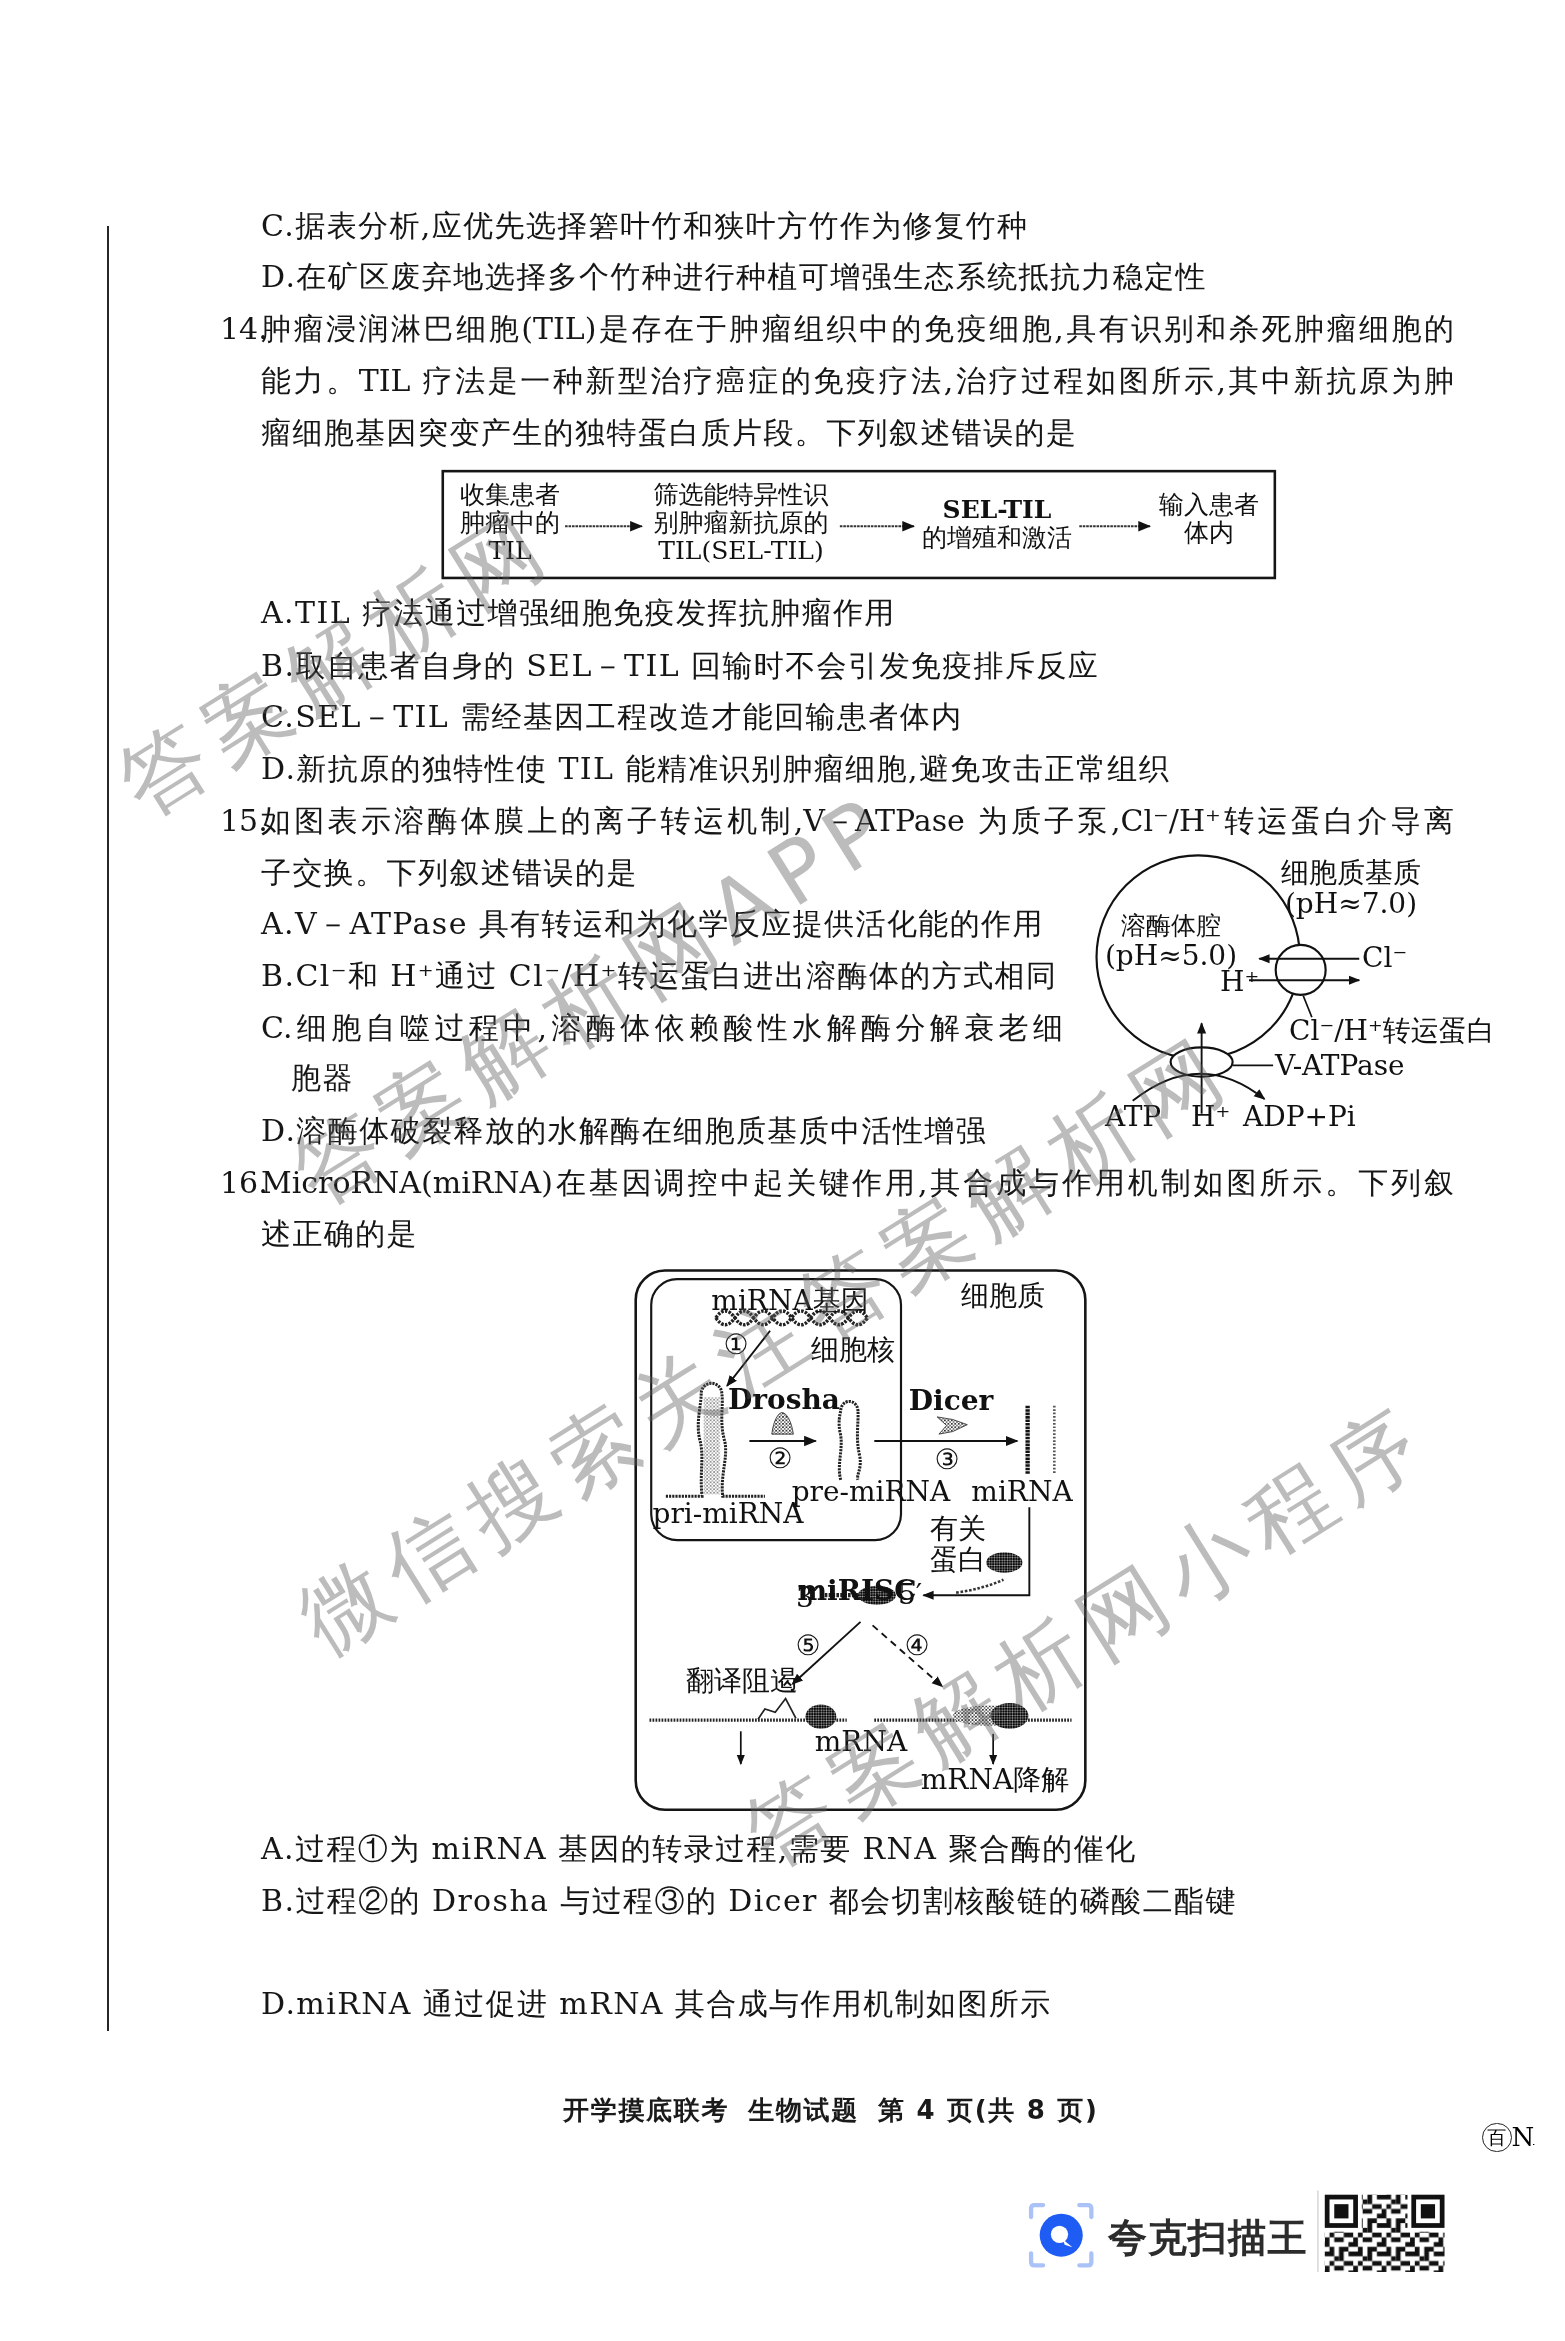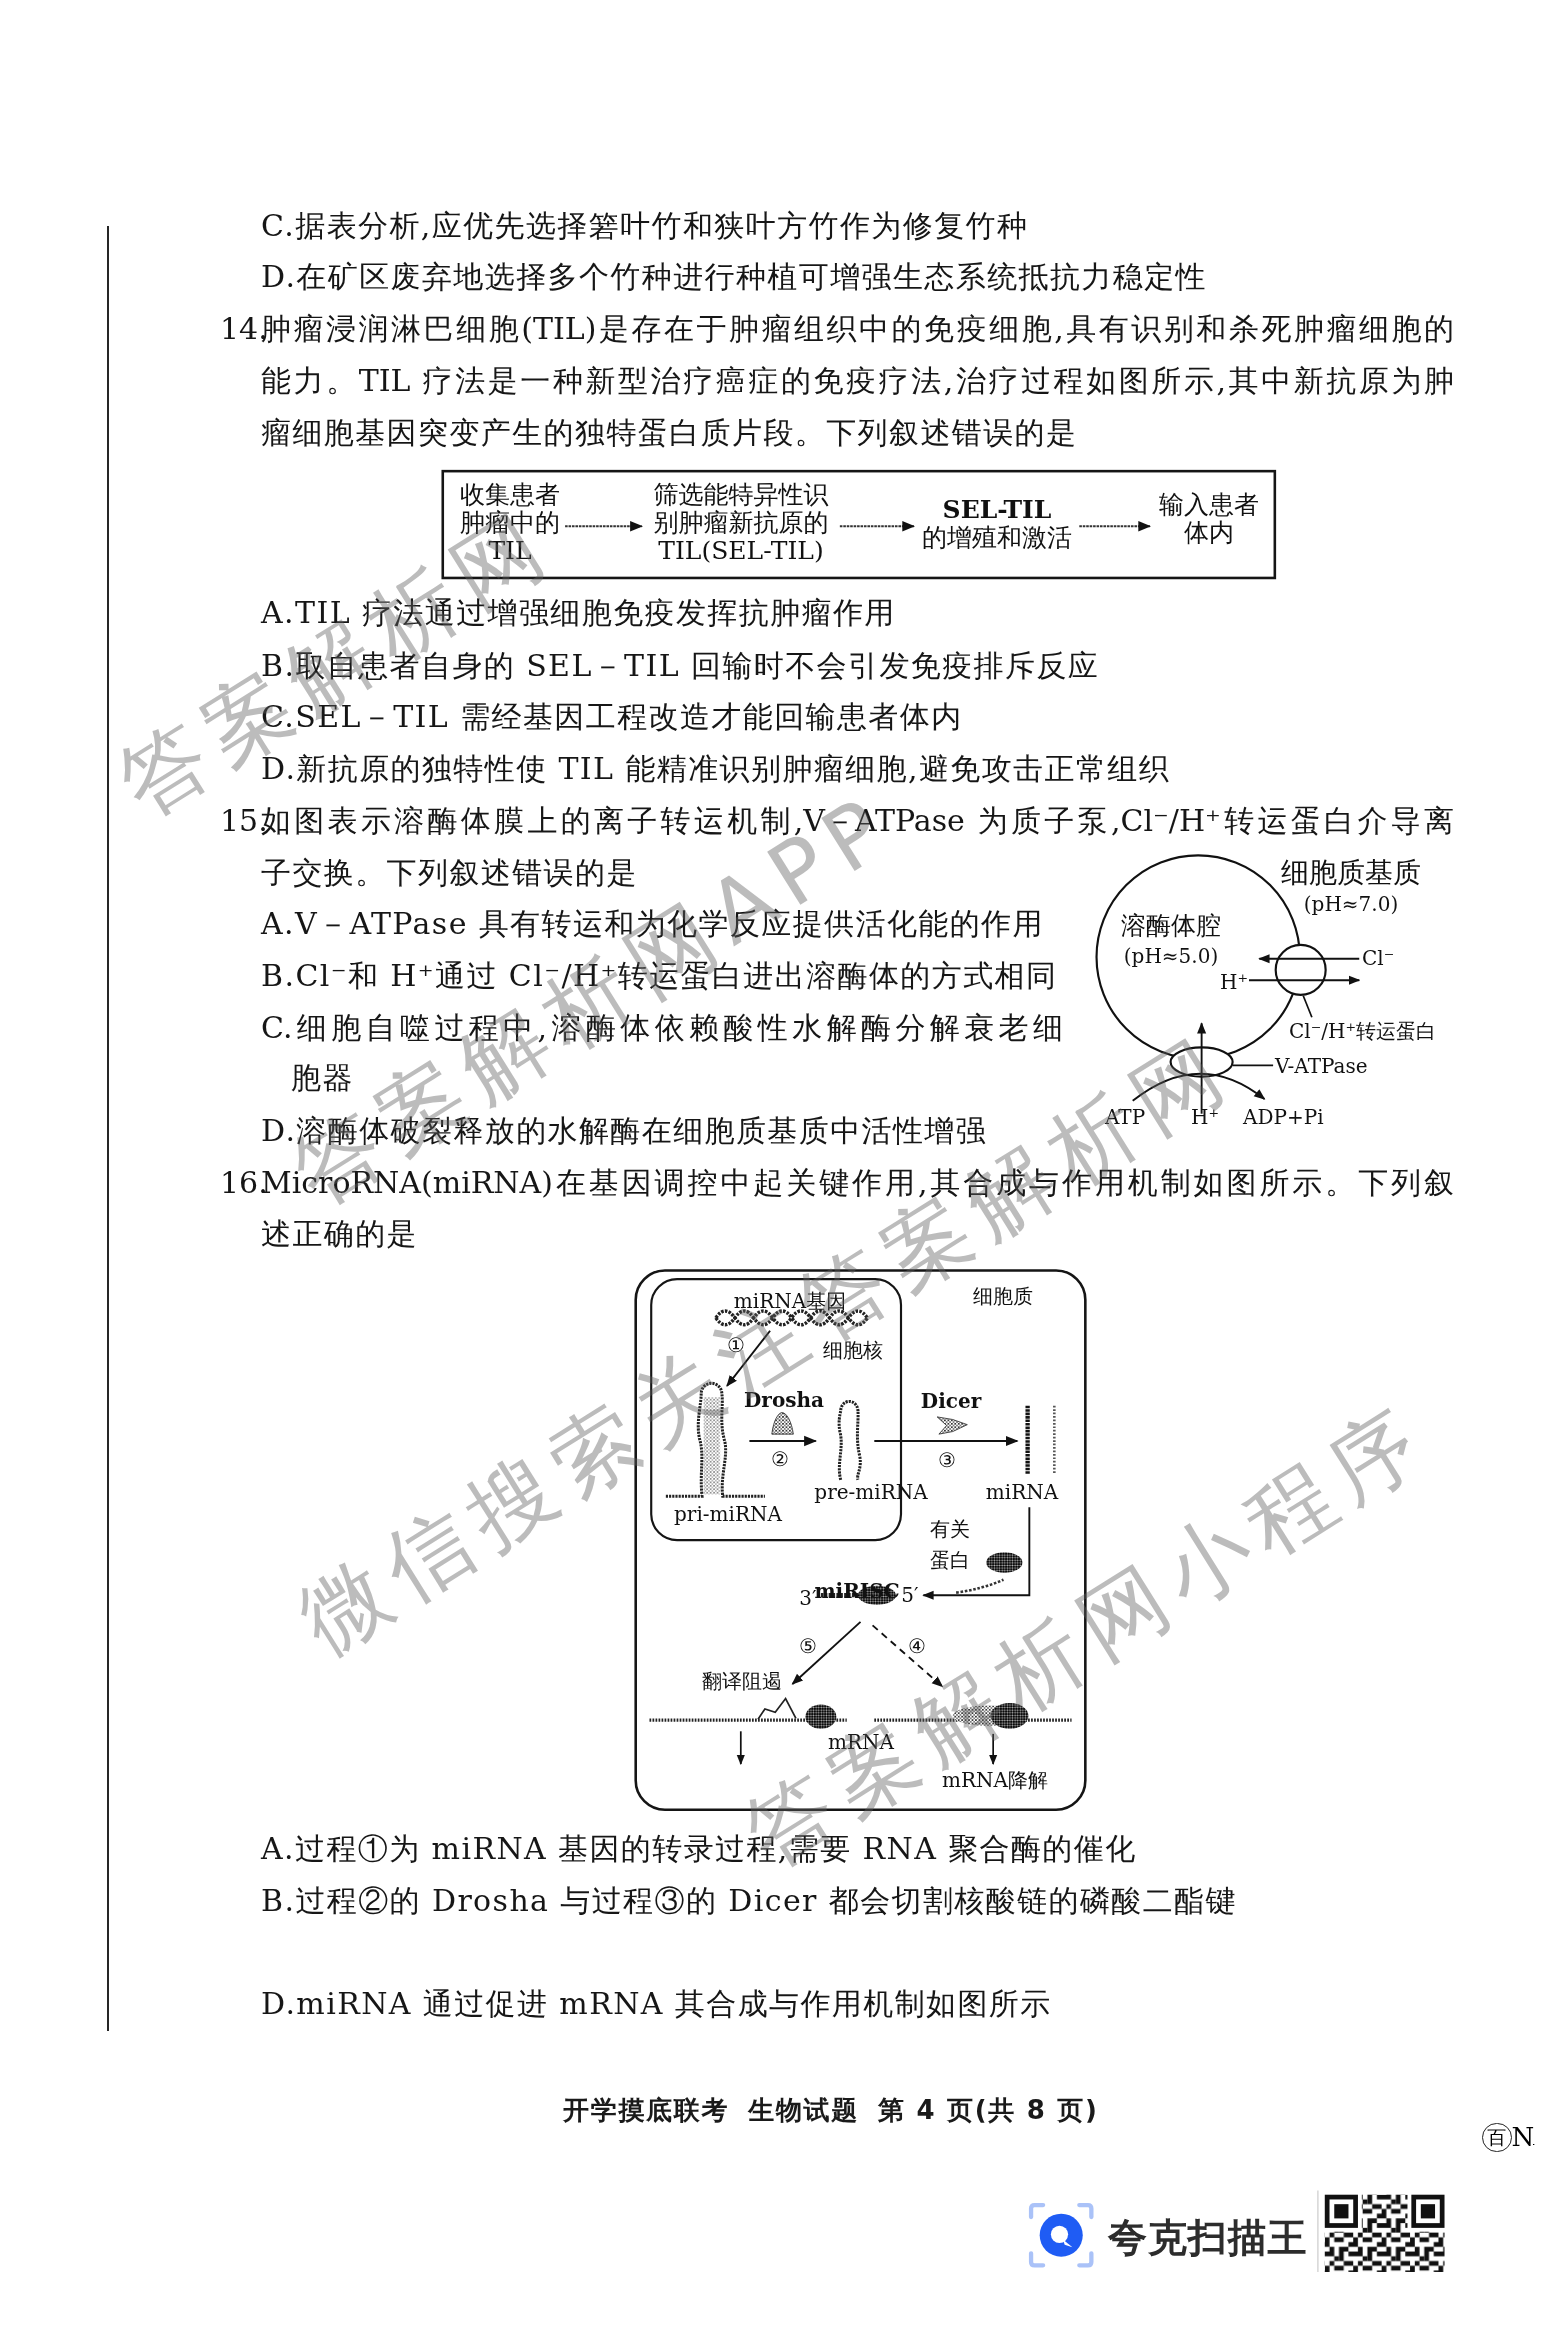--- a/index.html
+++ b/index.html
@@ -2,21 +2,21 @@
 <html style="font-size:13.8px"><head>
 <meta charset="utf-8">
 <style>
 html,body{margin:0;padding:0;background:#fff;}
 .page{position:relative;width:1566px;height:2272px;background:#fff;overflow:hidden;font-family:"DejaVu Serif","Liberation Serif",serif;color:#161616;}
 .gfx{position:absolute;left:0;top:0;}
 .margin-rule{position:absolute;left:107px;top:226px;width:1.7px;height:1805px;background:#262626;}
 .ln{position:absolute;font-size:30px;line-height:38px;height:38px;white-space:nowrap;letter-spacing:1.4px;}
 .ln.just{white-space:normal;text-align:justify;text-align-last:justify;letter-spacing:0;overflow:hidden;}
 .qnum{position:absolute;left:220px;font-size:30px;line-height:38px;height:38px;white-space:nowrap;}
-.lbl{position:absolute;font-size:20px;line-height:26px;white-space:nowrap;transform:translate(-50%,-50%);color:#111;}
+.lbl{position:absolute;font-size:28px;line-height:26px;white-space:nowrap;transform:translate(-50%,-50%);color:#111;}
 .lbl.l{transform:translate(0,-50%);}
 .lbl.b{font-weight:bold;}
 .node{position:absolute;font-size:25px;line-height:28px;text-align:center;transform:translateX(-50%);white-space:nowrap;color:#111;}
 .node div{height:28px;}
 .wm{position:absolute;font-family:"DejaVu Sans","Liberation Sans",sans-serif;font-size:86px;line-height:95px;letter-spacing:12px;white-space:nowrap;color:rgba(95,95,95,0.42);pointer-events:none;transform:translate(-50%,-50%) rotate(-32deg);}
 .footer{position:absolute;left:563px;top:2091px;font-family:"DejaVu Sans","Liberation Sans",sans-serif;font-weight:bold;font-size:26px;line-height:38px;letter-spacing:1.7px;white-space:nowrap;color:#1a1a1a;}
 .footer span{margin-right:19px;}
 .corner-mark{position:absolute;left:1482px;top:2122px;font-family:"DejaVu Sans","Liberation Sans",sans-serif;font-size:19px;line-height:29px;white-space:nowrap;color:#000000;text-decoration:underline;}
 .corner-mark .circ{display:inline-block;width:27.6px;height:27.6px;border:1.7px solid #222;border-radius:50%;text-align:center;line-height:27.6px;vertical-align:middle;}
 .corner-mark .suf{font-size:26px;vertical-align:middle;font-family:"DejaVu Serif",serif;}

